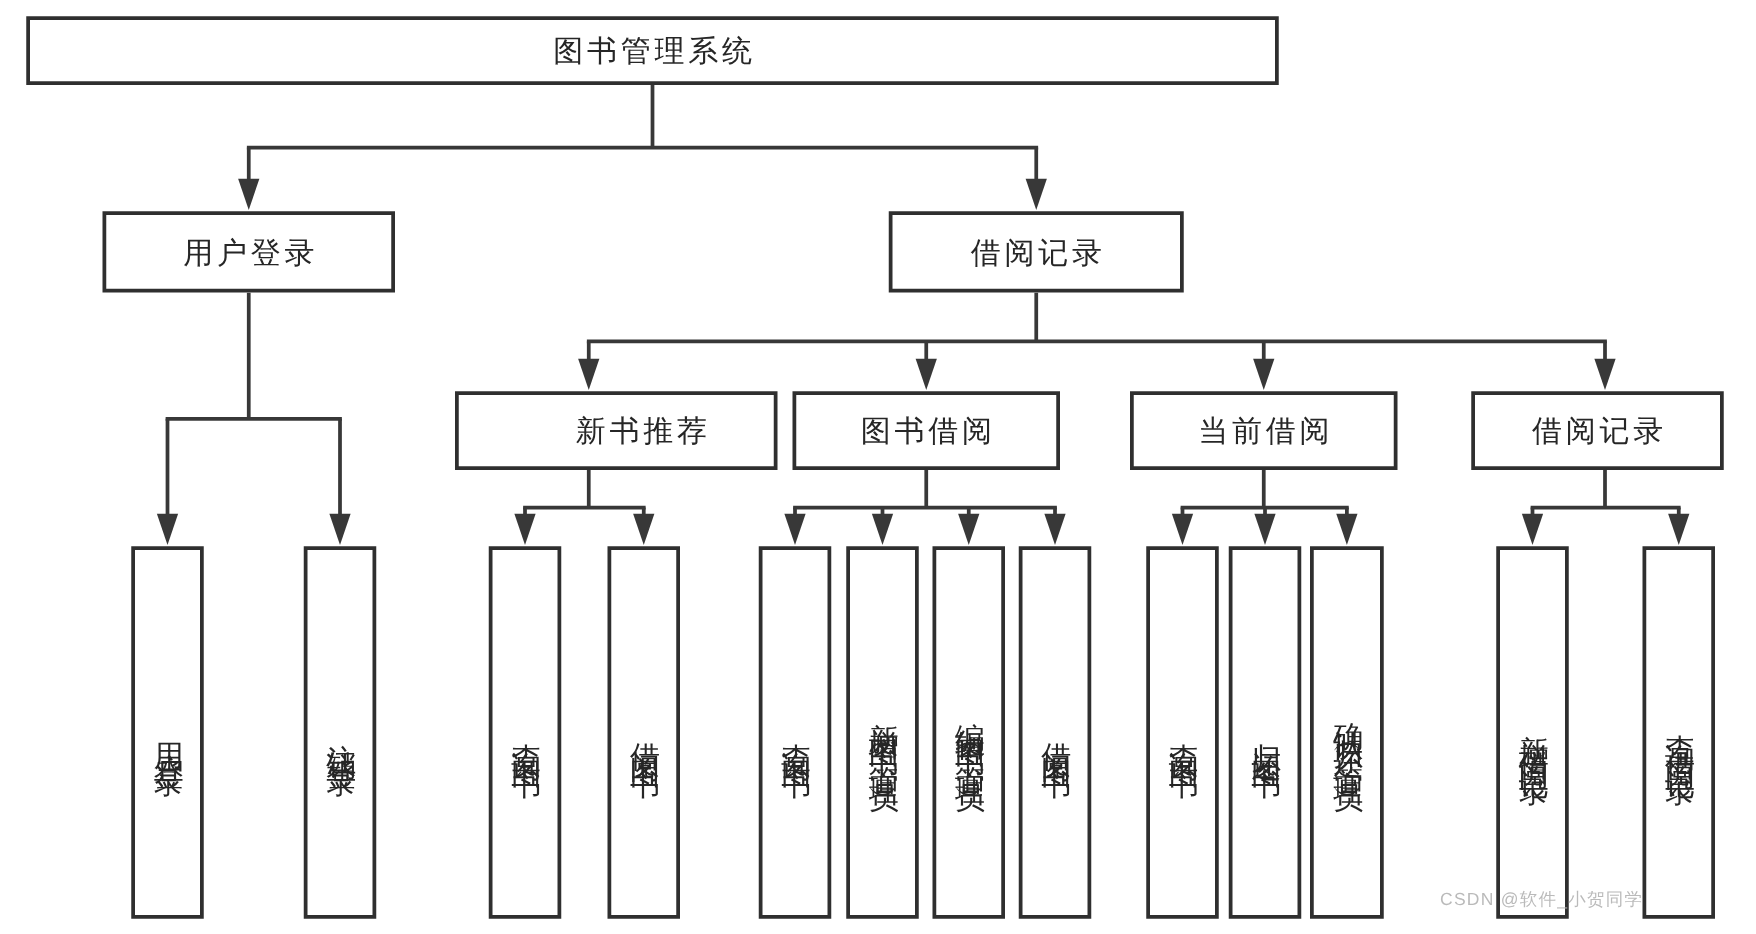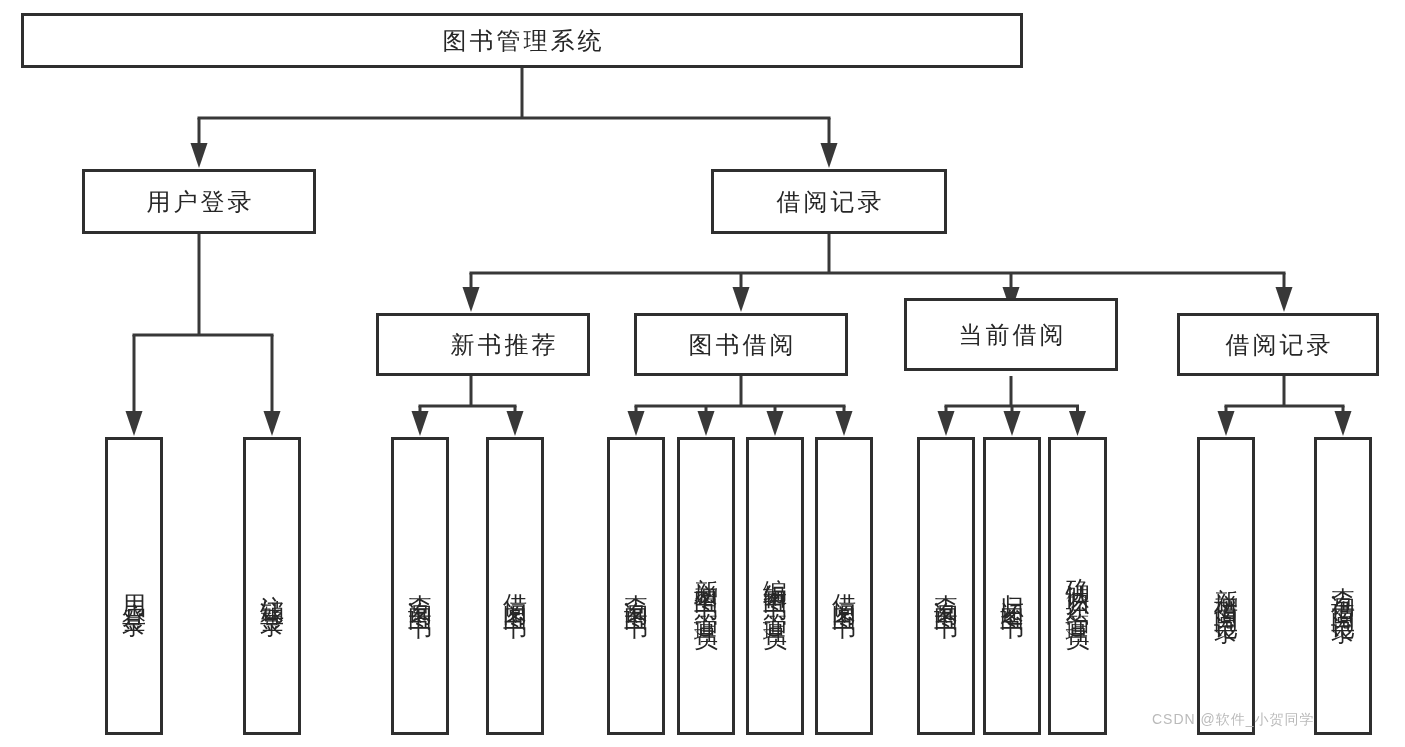--- a/index.html
+++ b/index.html
@@ -119,27 +119,27 @@
   <div class="watermark">CSDN @软件_小贺同学</div>
 <div class="node h" style="left: 21px; top: 13px; width: 1002px; height: 55px;">
       <span class="node-label">图书管理系统</span>
     </div>
     <div class="node h" style="left: 82px; top: 169px; width: 234px; height: 65px;">
       <span class="node-label">用户登录</span>
     </div>
     <div class="node h" style="left: 711px; top: 169px; width: 236px; height: 65px;">
       <span class="node-label">借阅记录</span>
     </div>
-    <div class="node h" style="left: 376px; top: 313px; width: 214px; height: 63px; padding-left: 40px;">
+    <div class="node h" style="left: 364px; top: 313px; width: 258px; height: 63px; padding-left: 40px;">
       <span class="node-label">新书推荐</span>
     </div>
     <div class="node h" style="left: 634px; top: 313px; width: 214px; height: 63px;">
       <span class="node-label">图书借阅</span>
     </div>
-    <div class="node h" style="left: 904px; top: 298px; width: 214px; height: 73px;">
+    <div class="node h" style="left: 904px; top: 313px; width: 214px; height: 63px;">
       <span class="node-label">当前借阅</span>
     </div>
     <div class="node h" style="left: 1177px; top: 313px; width: 202px; height: 63px;">
       <span class="node-label">借阅记录</span>
     </div>
     <div class="node v" style="left: 105px; top: 437px; width: 58px; height: 298px;">
       <span class="node-label">用户登录</span>
     </div>
     <div class="node v" style="left: 243px; top: 437px; width: 58px; height: 298px;">
       <span class="node-label">注销登录</span>

